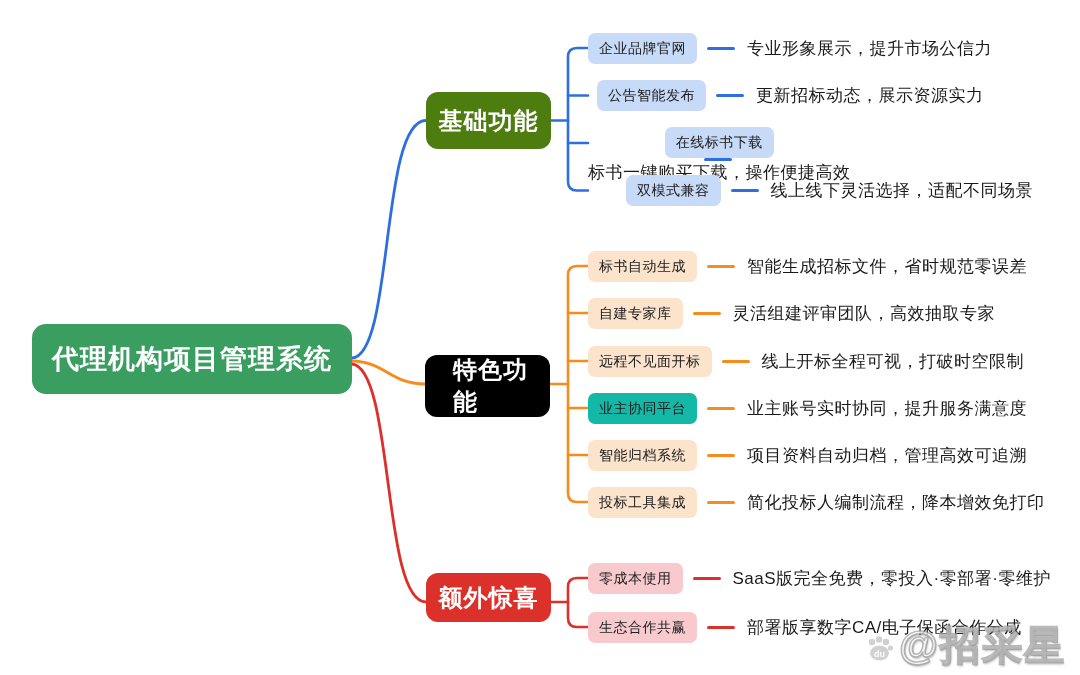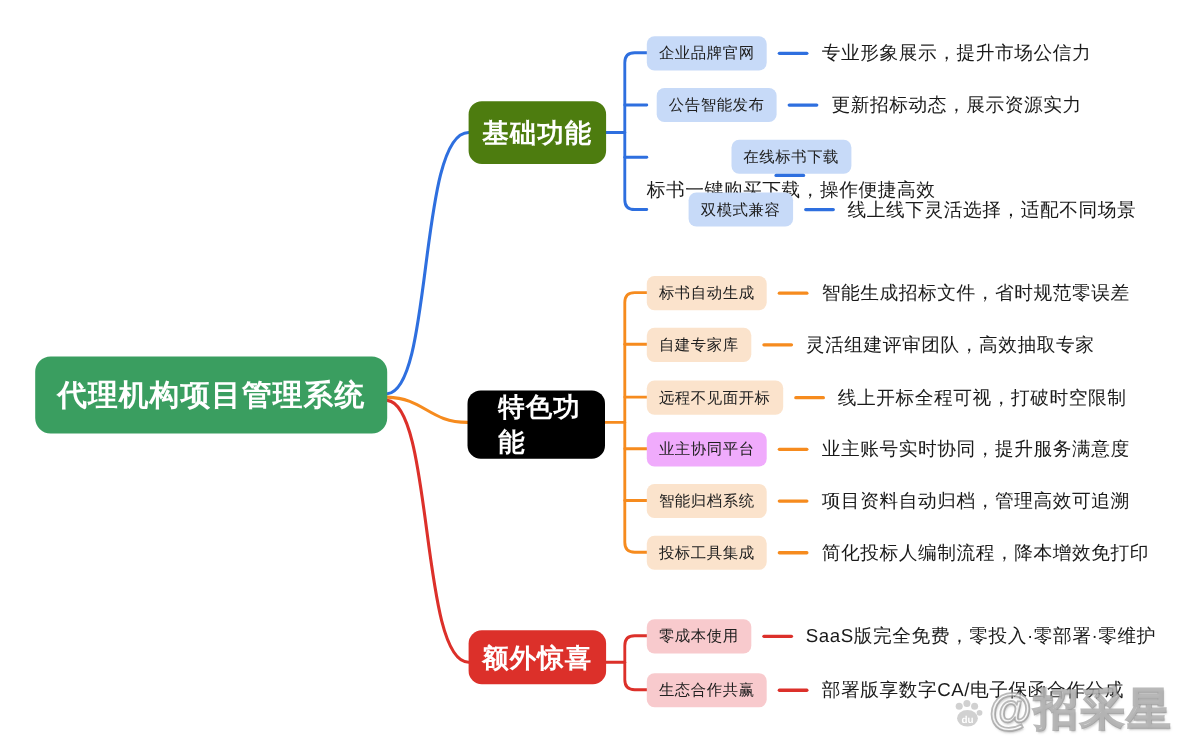--- a/index.html
+++ b/index.html
@@ -101,21 +101,21 @@
         <div class="child-box" style="background: rgb(251, 227, 204);">自建专家库</div>
         <div class="row-line" style="background: rgb(246, 139, 30);"></div>
         <div class="desc-text">灵活组建评审团队，高效抽取专家</div>
       </div>
       <div class="child-row" style="left: 588px; top: 345px; align-items: center;">
         <div class="child-box" style="background: rgb(251, 227, 204);">远程不见面开标</div>
         <div class="row-line" style="background: rgb(246, 139, 30);"></div>
         <div class="desc-text">线上开标全程可视，打破时空限制</div>
       </div>
       <div class="child-row" style="left: 588px; top: 392px;">
-        <div class="child-box" style="background: #f0abfc;">业主协同平台</div>
+        <div class="child-box" style="background: #14b8a6;">业主协同平台</div>
         <div class="row-line" style="background: rgb(246, 139, 30);"></div>
         <div class="desc-text">业主账号实时协同，提升服务满意度</div>
       </div>
       <div class="child-row" style="left: 588px; top: 439px;">
         <div class="child-box" style="background: rgb(251, 227, 204);">智能归档系统</div>
         <div class="row-line" style="background: rgb(246, 139, 30);"></div>
         <div class="desc-text">项目资料自动归档，管理高效可追溯</div>
       </div>
       <div class="child-row" style="left: 588px; top: 486px;">
         <div class="child-box" style="background: rgb(251, 227, 204);">投标工具集成</div>

